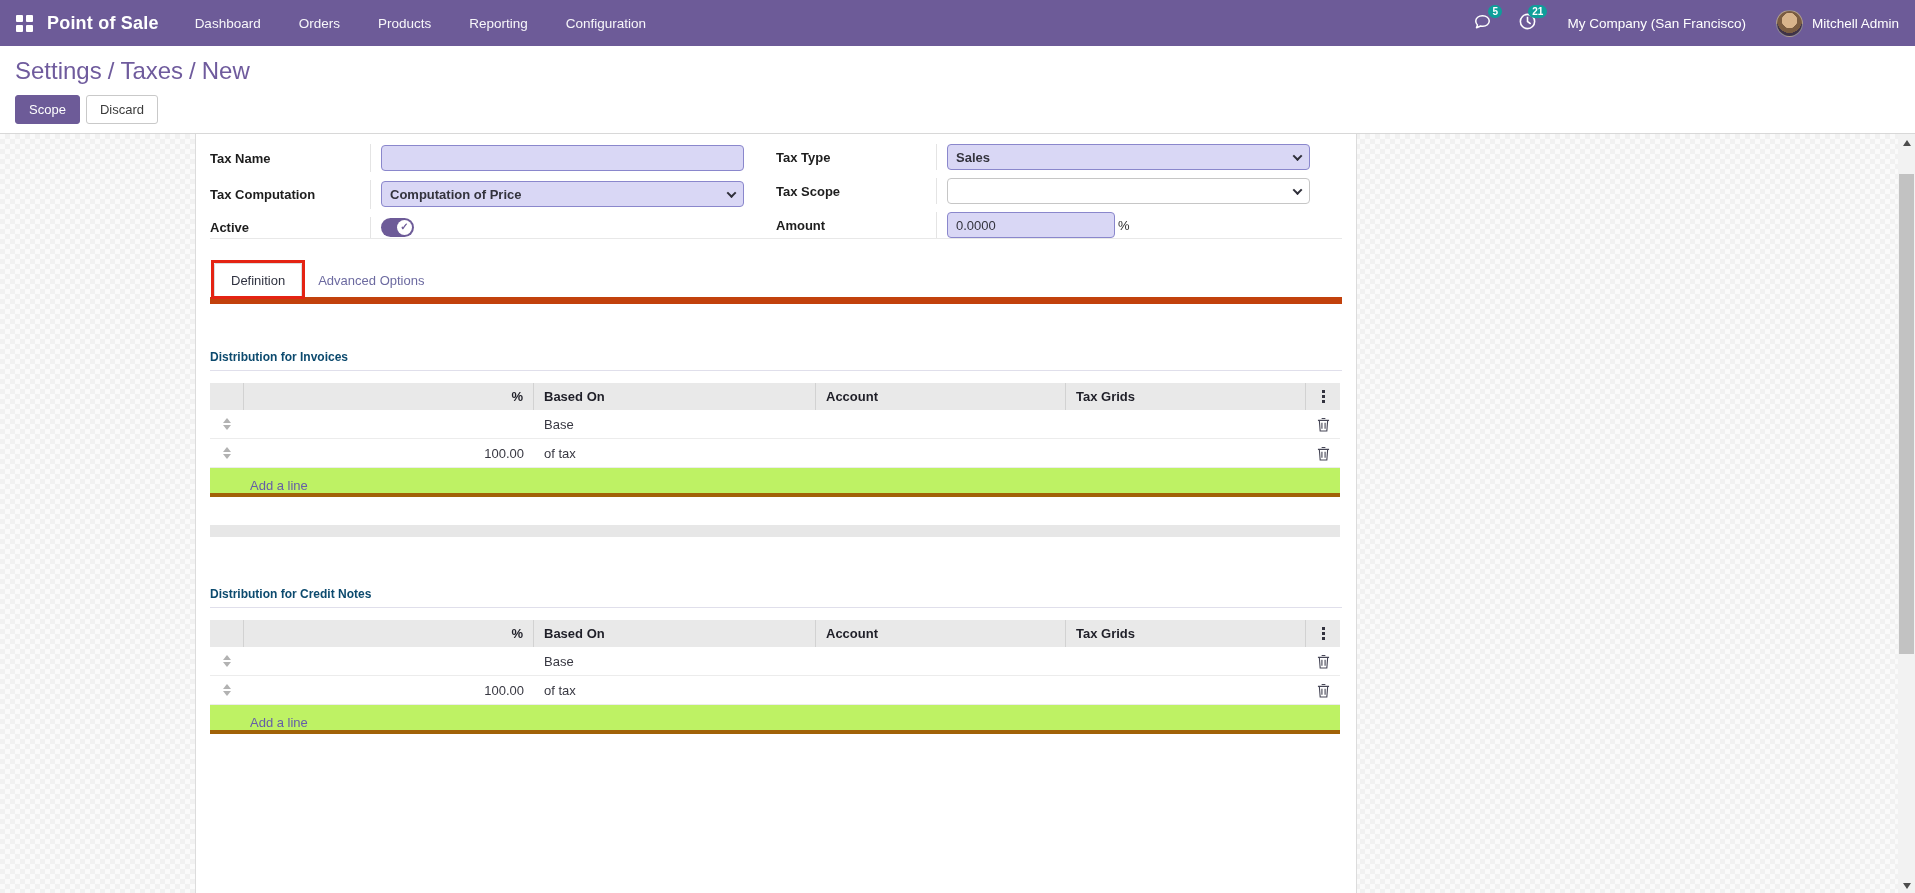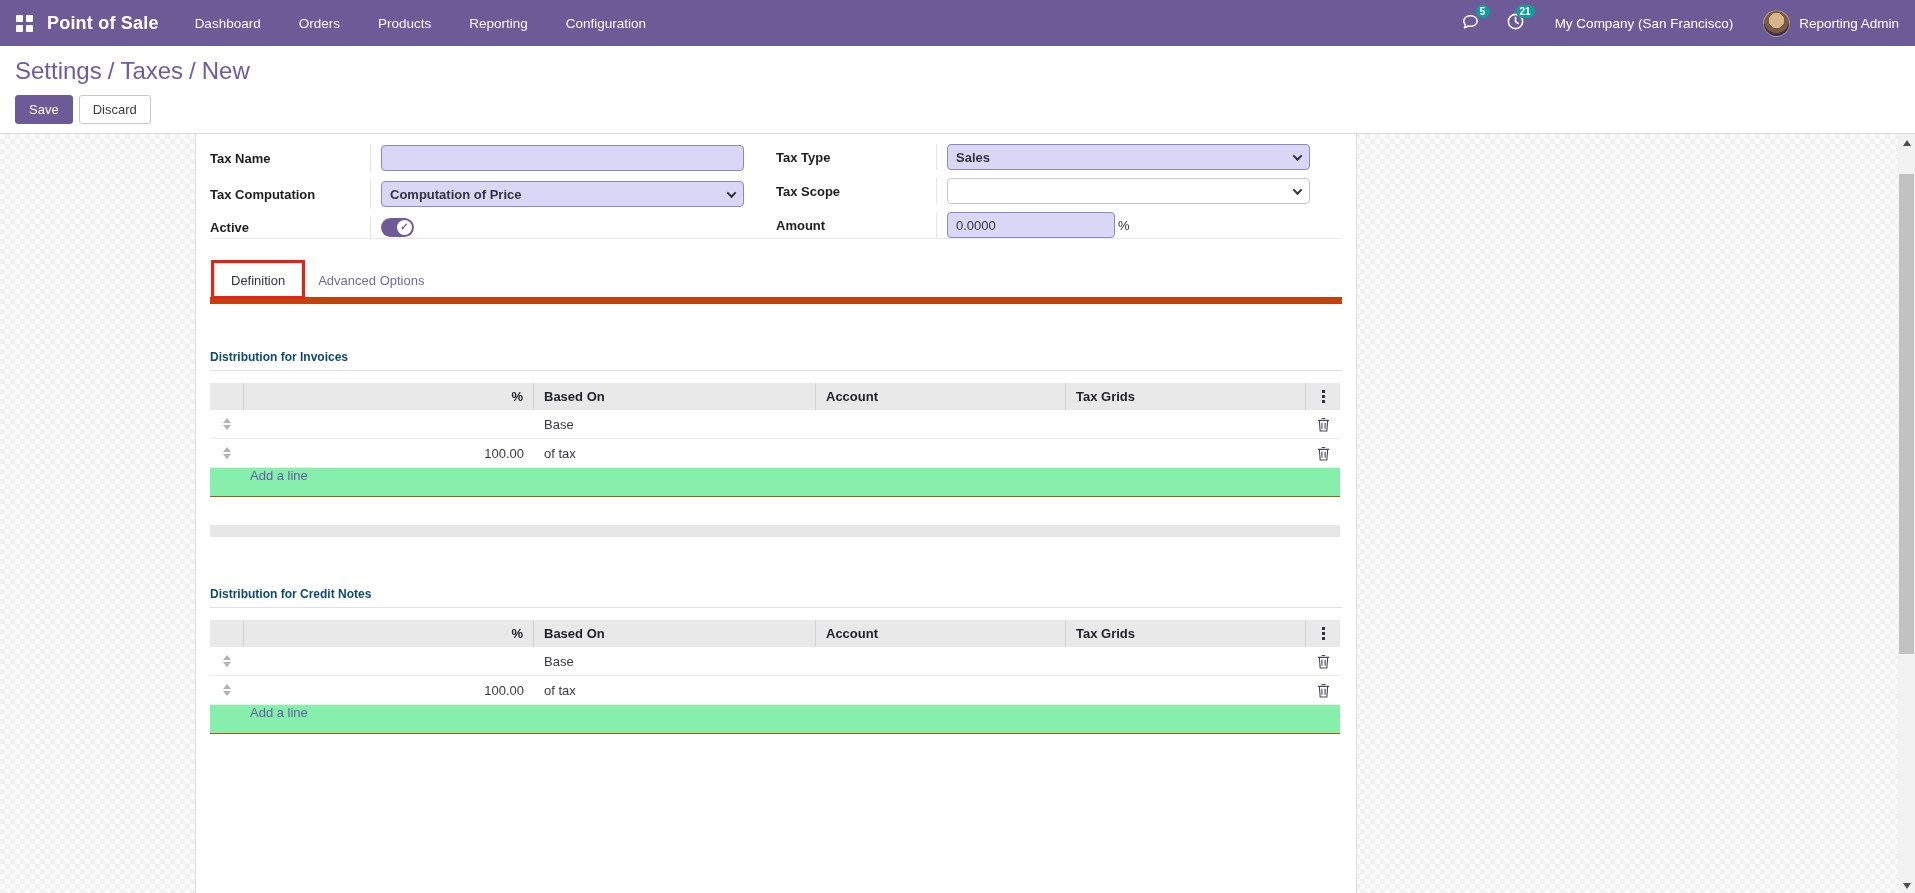--- a/index.html
+++ b/index.html
@@ -69,21 +69,21 @@
   .t-head .c-pct { justify-content:flex-end; }
   .t-row { display:grid; grid-template-columns:34px minmax(0,1fr) 282px 250px 240px 34px; height:29px; align-items:center; border-bottom:1px solid #ececec; }
   .t-row > div { padding:0 10px; }
   .c-pct { text-align:right; justify-self:stretch; }
   .drag { display:flex; flex-direction:column; align-items:center; gap:2px; cursor:grab; }
   .tri-up { width:0; height:0; border-left:4px solid transparent; border-right:4px solid transparent; border-bottom:5px solid #b2b2b2; }
   .tri-down { width:0; height:0; border-left:4px solid transparent; border-right:4px solid transparent; border-top:5px solid #b2b2b2; }
   .trash-cell { display:flex; justify-content:center; cursor:pointer; }
   .kebab { display:flex; flex-direction:column; gap:2px; align-items:center; cursor:pointer; }
   .kebab i { width:3px; height:3px; background:#33333f; }
-  .add-row { height:29px; display:flex; align-items:flex-start; background:#86efac; border-bottom:1px solid #a16207; padding-left:40px; }
+  .add-row { height:29px; display:flex; align-items:flex-end; background:#bef264; border-bottom:4px solid #a16207; padding-left:40px; }
   .add-link { color:#655da8; font-size:13px; cursor:pointer; }
   .sep-bar { margin-top:28px; height:12px; width:1130px; background:#e7e7e7; }
   .section-title.second { margin-top:50px; }
 
   
   .scrollbar { position:absolute; right:0; top:0; width:17px; height:760px; background:#f2f2f2; }
   .sb-btn { position:absolute; left:0; width:17px; height:17px; display:flex; align-items:center; justify-content:center; cursor:pointer; }
   .sb-up { top:0; } .sb-down { bottom:0; }
   .arr-up { width:0; height:0; border-left:4px solid transparent; border-right:4px solid transparent; border-bottom:6px solid #4d4d4d; }
   .arr-down { width:0; height:0; border-left:4px solid transparent; border-right:4px solid transparent; border-top:6px solid #4d4d4d; }
@@ -121,31 +121,31 @@
         <svg width="19" height="19" viewBox="0 0 24 24" fill="none" stroke="#fff" stroke-width="2">
             <circle cx="12" cy="12" r="9"></circle>
             <path d="M12 6v6l4 3"></path>
           </svg>
       </span>
       <span class="badge">21</span>
     </div>
     <div class="company-name">My Company (San Francisco)</div>
     <div class="user-box">
       <div class="avatar"></div>
-      <div class="user-name">Reporting Admin</div>
+      <div class="user-name">Mitchell Admin</div>
     </div>
   </div>
 </div>
 
 <div class="control-panel">
   <div class="breadcrumb">
     <span class="crumb">Settings</span><span class="sep">/</span><span class="crumb">Taxes</span><span class="sep">/</span><span class="crumb">New</span>
   </div>
   <div class="cp-buttons">
-    <button class="btn btn-primary">Save</button>
+    <button class="btn btn-primary">Scope</button>
     <button class="btn btn-secondary">Discard</button>
   </div>
 </div>
 
 <div class="content">
   <div class="sheet">
 
     <div class="form-grid">
 
       <div class="group">

